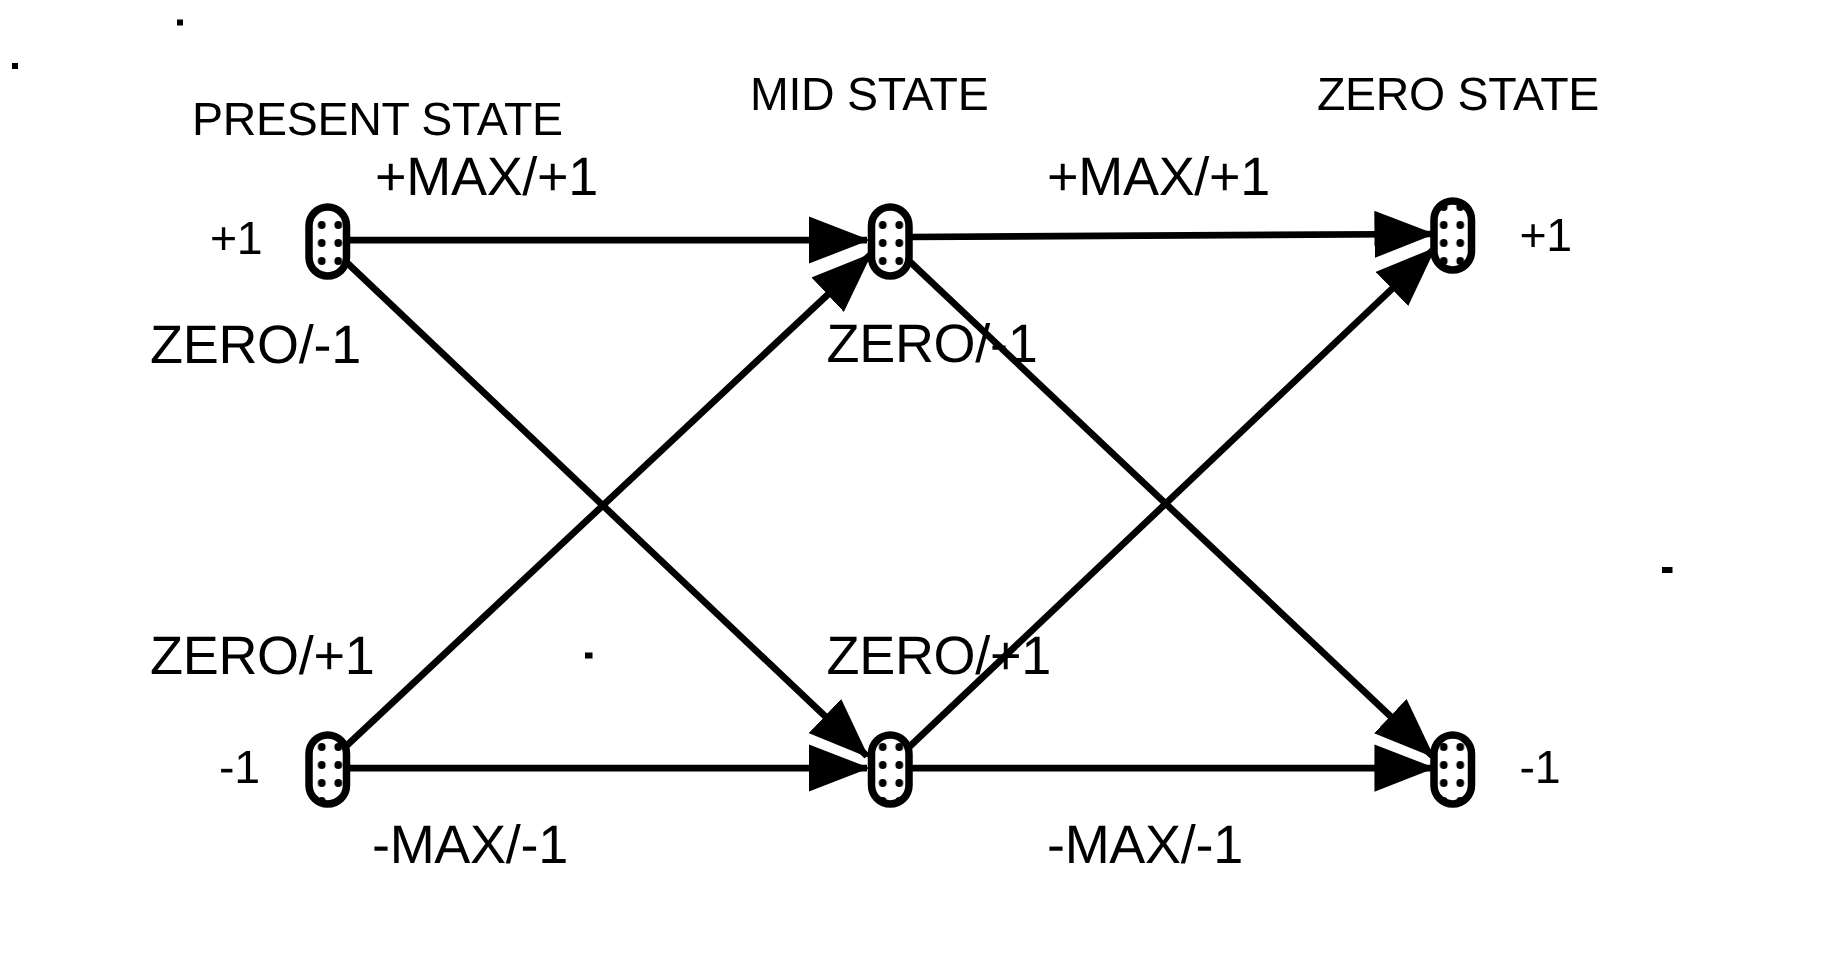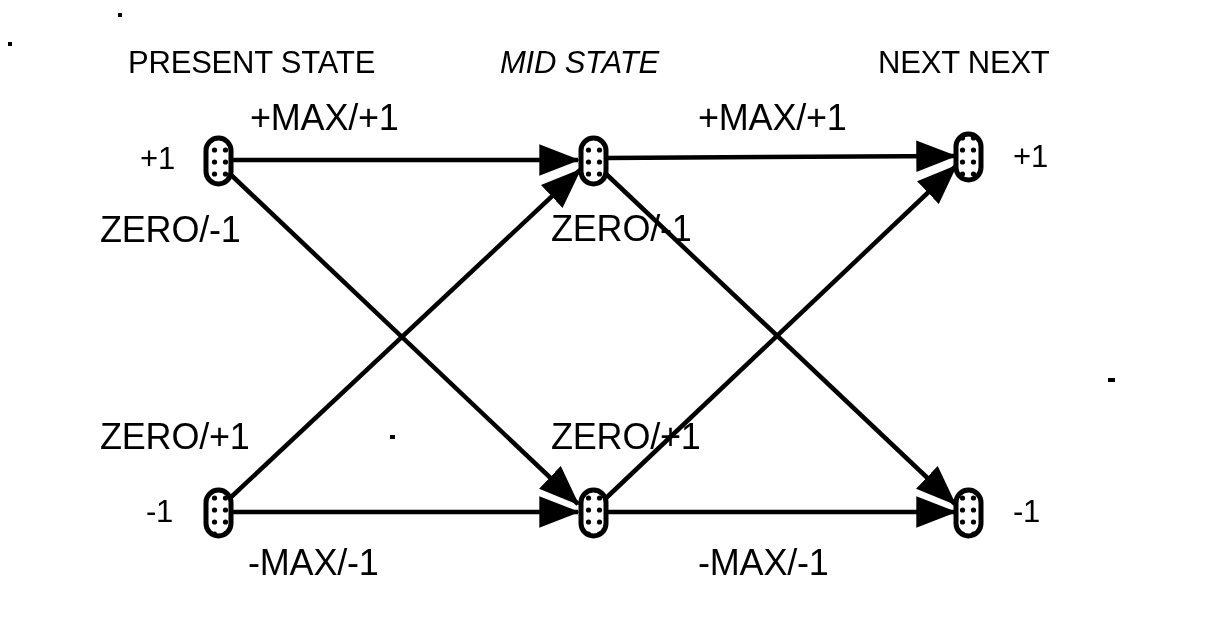--- a/index.html
+++ b/index.html
@@ -87,23 +87,23 @@
       <rect x="956" y="134" width="25" height="46" rx="12.5" ry="12.5" fill="url(#nodefill)" stroke="#000000" stroke-width="5"></rect>
       <rect x="956" y="490" width="25" height="46" rx="12.5" ry="12.5" fill="url(#nodefill)" stroke="#000000" stroke-width="5"></rect>
     </g>
   </svg>
 
   <div class="speck" style="left:118px;top:13px;width:4px;height:4px;"></div>
   <div class="speck" style="left:8px;top:42px;width:4px;height:4px;"></div>
   <div class="speck" style="left:390px;top:435px;width:5px;height:4px;"></div>
   <div class="speck" style="left:1108px;top:378px;width:7px;height:4px;"></div>
 
-  <div class="lbl col-header" style="left:128px;top:47px;">PRESENT STATE</div>
-  <div class="lbl col-header" style="left:500px;top:47px;font-style:italic;">MID STATE</div>
-  <div class="lbl col-header" style="left:878px;top:47px;">NEXT NEXT</div>
+  <div class="lbl col-header" style="left:128px;top:64px;">PRESENT STATE</div>
+  <div class="lbl col-header" style="left:500px;top:47px;">MID STATE</div>
+  <div class="lbl col-header" style="left:878px;top:47px;">ZERO STATE</div>
 
   <div class="lbl edge-label" style="left:250px;top:100px;">+MAX/+1</div>
   <div class="lbl edge-label" style="left:100px;top:212px;">ZERO/-1</div>
   <div class="lbl edge-label" style="left:100px;top:419px;">ZERO/+1</div>
   <div class="lbl edge-label" style="left:248px;top:545px;">-MAX/-1</div>
   <div class="lbl edge-label" style="left:698px;top:100px;">+MAX/+1</div>
   <div class="lbl edge-label" style="left:551px;top:211px;">ZERO/-1</div>
   <div class="lbl edge-label" style="left:551px;top:419px;">ZERO/+1</div>
   <div class="lbl edge-label" style="left:698px;top:545px;">-MAX/-1</div>
 

